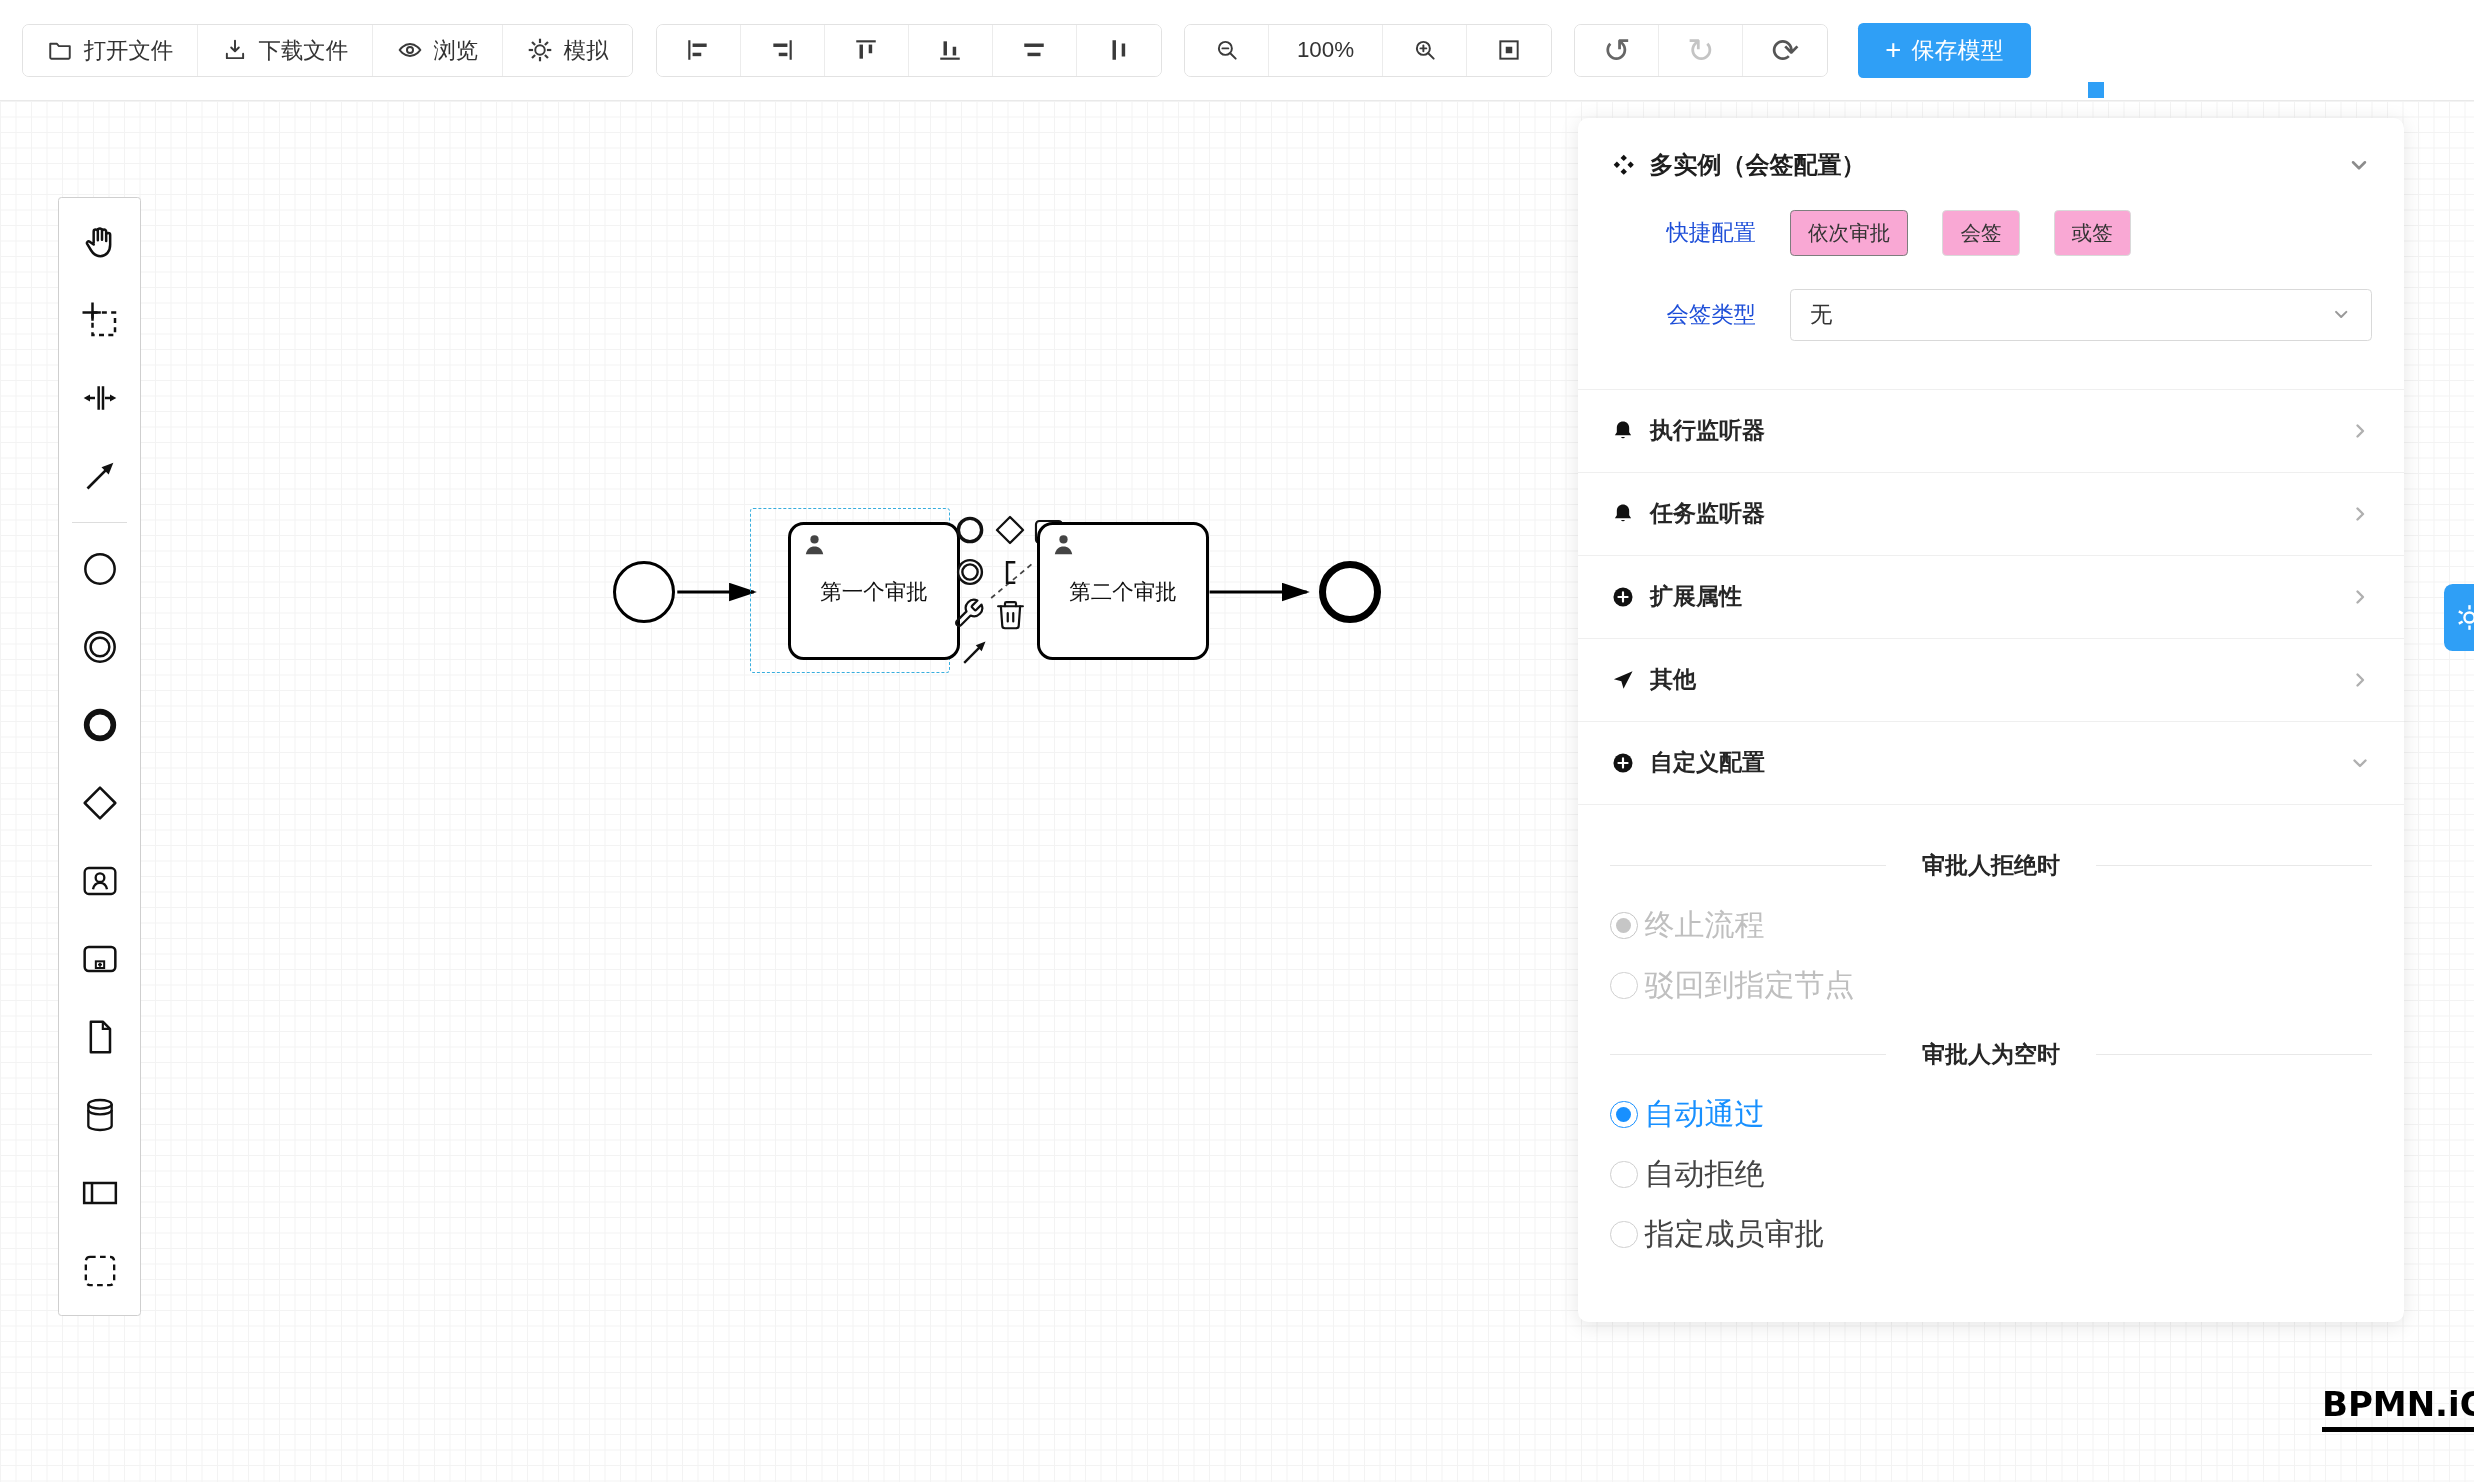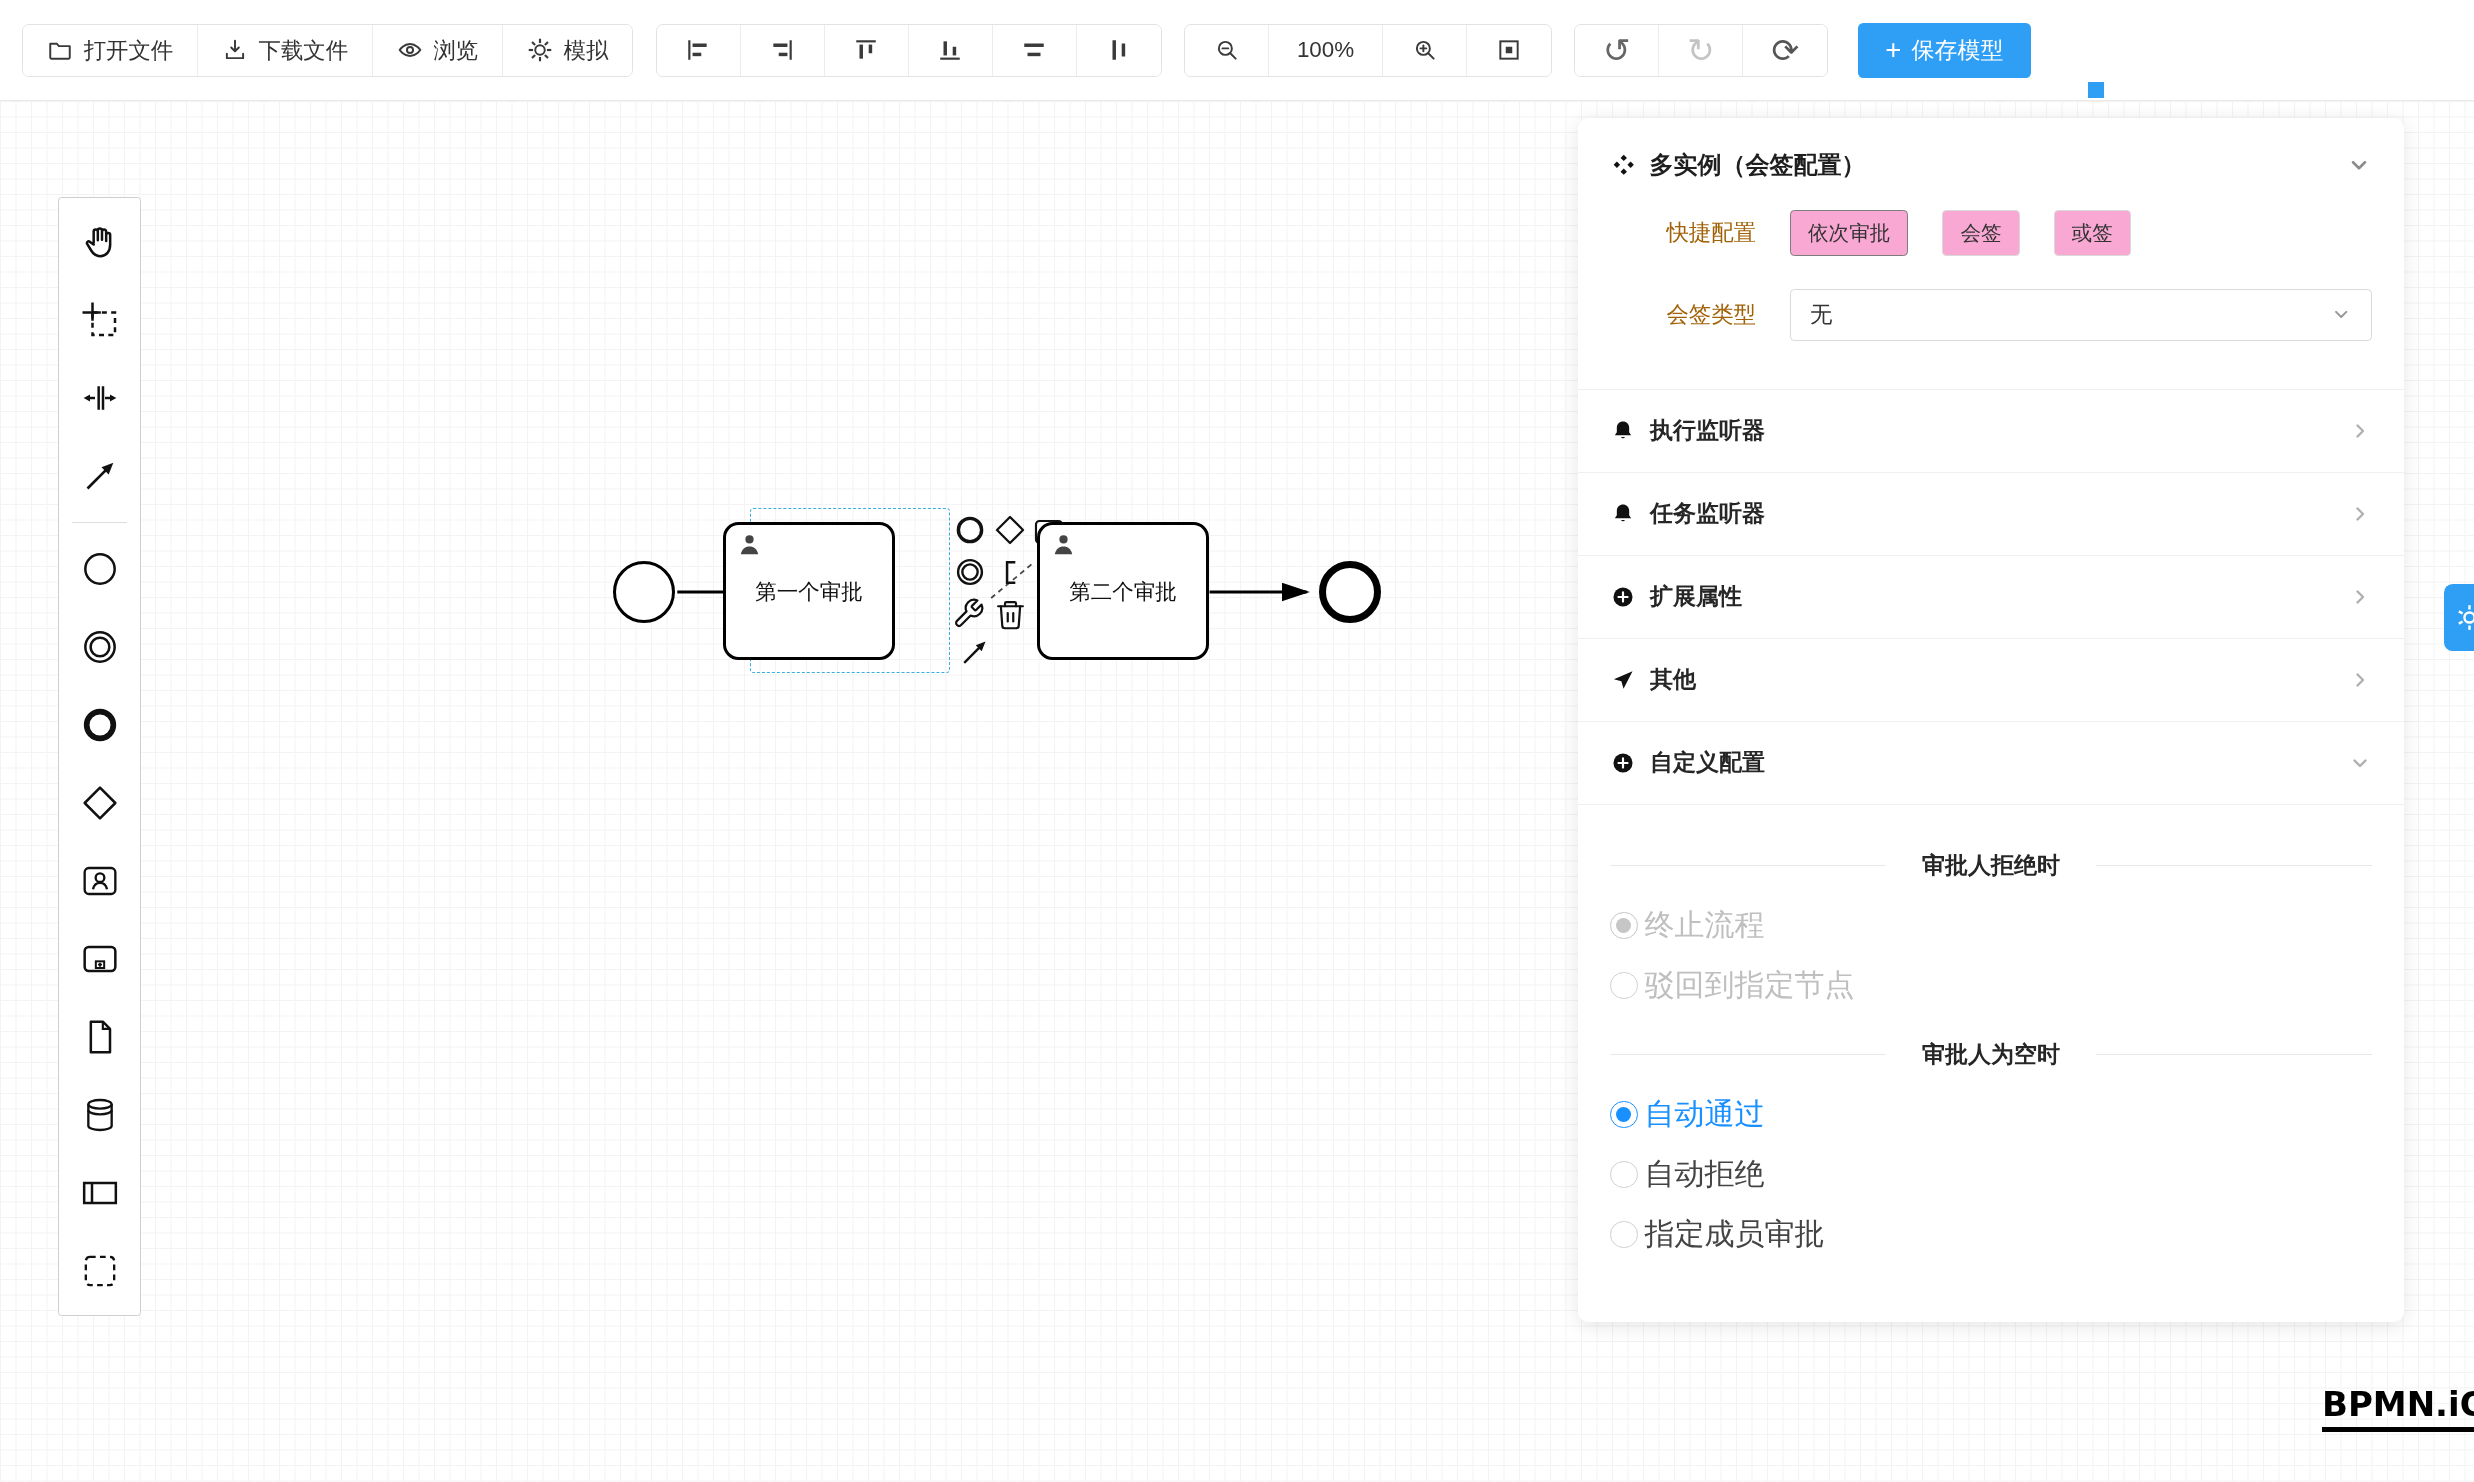--- a/index.html
+++ b/index.html
@@ -63,21 +63,21 @@
     border-bottom:5.2px solid #000; padding-bottom:2.6px; cursor:pointer; }
 
   
   .panel { position:absolute; right:71px; top:17px; width:826px; height:1204px;
     background:#fff; border-radius:10.3px; box-shadow:0 3.4px 20.6px rgba(0,0,0,0.10);
     overflow:hidden; z-index:5; }
   .panel-header { display:flex; align-items:center; gap:12px; padding:31px 32px 24px; }
   .panel-title { flex:1; font-size:24px; font-weight:700; color:#1f1f1f; }
   .form-area { padding:5.2px 32px 22.4px; }
   .form-row { display:flex; align-items:center; margin-bottom:33px; }
-  .form-label { width:146px; text-align:right; margin-right:34px; font-size:22.4px; color:#a16207; flex:none; }
+  .form-label { width:146px; text-align:right; margin-right:34px; font-size:22.4px; color:#1d4ed8; flex:none; }
   .qbtn-group { display:flex; gap:34px; }
   .qbtn { padding:7.7px 17px; font-size:20.6px; color:#333; background:#f9a8d4;
     border:0.9px solid #d9d9d9; border-radius:4.3px; cursor:pointer; }
   .qbtn.active { border-color:#7d7d7d; }
   .select { flex:1; height:52px; border:0.9px solid #d9d9d9; border-radius:4.3px;
     padding:0 19px; display:flex; align-items:center; justify-content:space-between;
     font-size:22.4px; color:#333; cursor:pointer; }
   .accordion { border-bottom:0.9px solid #efefef; }
   .acc-row { display:flex; align-items:center; gap:14px; height:83px; padding:0 32px;
     border-top:0.9px solid #efefef; cursor:pointer; }
@@ -385,21 +385,21 @@
     </defs>
     <line x1="787" y1="571" x2="876" y2="571" stroke="#000" stroke-width="3.6" marker-end="url(#arrowhead)"></line>
     <line x1="1406" y1="571" x2="1519" y2="571" stroke="#000" stroke-width="3.6" marker-end="url(#arrowhead)"></line>
     <line x1="1152" y1="578" x2="1200" y2="538" stroke="#444" stroke-width="2" stroke-dasharray="6 5"></line>
   </svg>
 
   <div class="event" style="left:613px; top:460px;"></div>
 
   <div class="selection-box"></div>
 
-  <div class="task" style="left:723px; top:421px;">
+  <div class="task" style="left:788px; top:421px;">
     <span class="task-user">
       <svg width="29" height="29" viewBox="0 0 24 24">
           <circle cx="12" cy="7.8" r="3.4" fill="#444"></circle>
           <path d="M4.8 20c.8-4.2 3.6-6.4 7.2-6.4s6.4 2.2 7.2 6.4z" fill="#444"></path>
         </svg>
     </span>
     <span class="task-label">第一个审批</span>
   </div>
 
   <div class="cp" style="left:951px; top:410px;">

